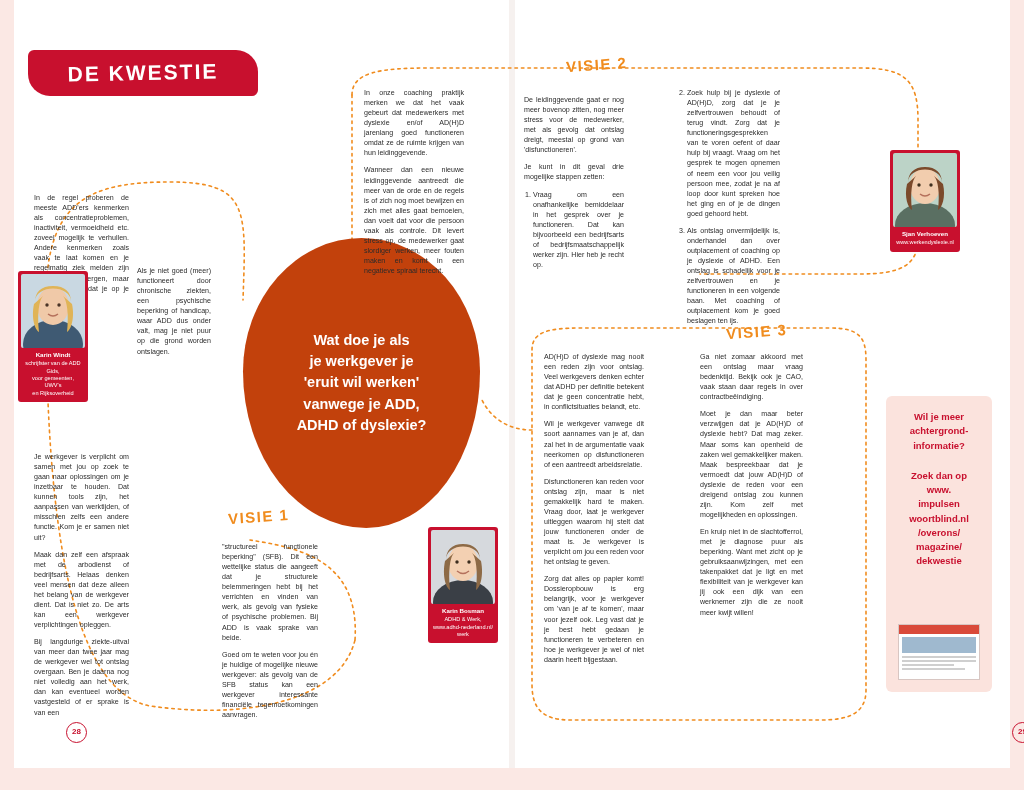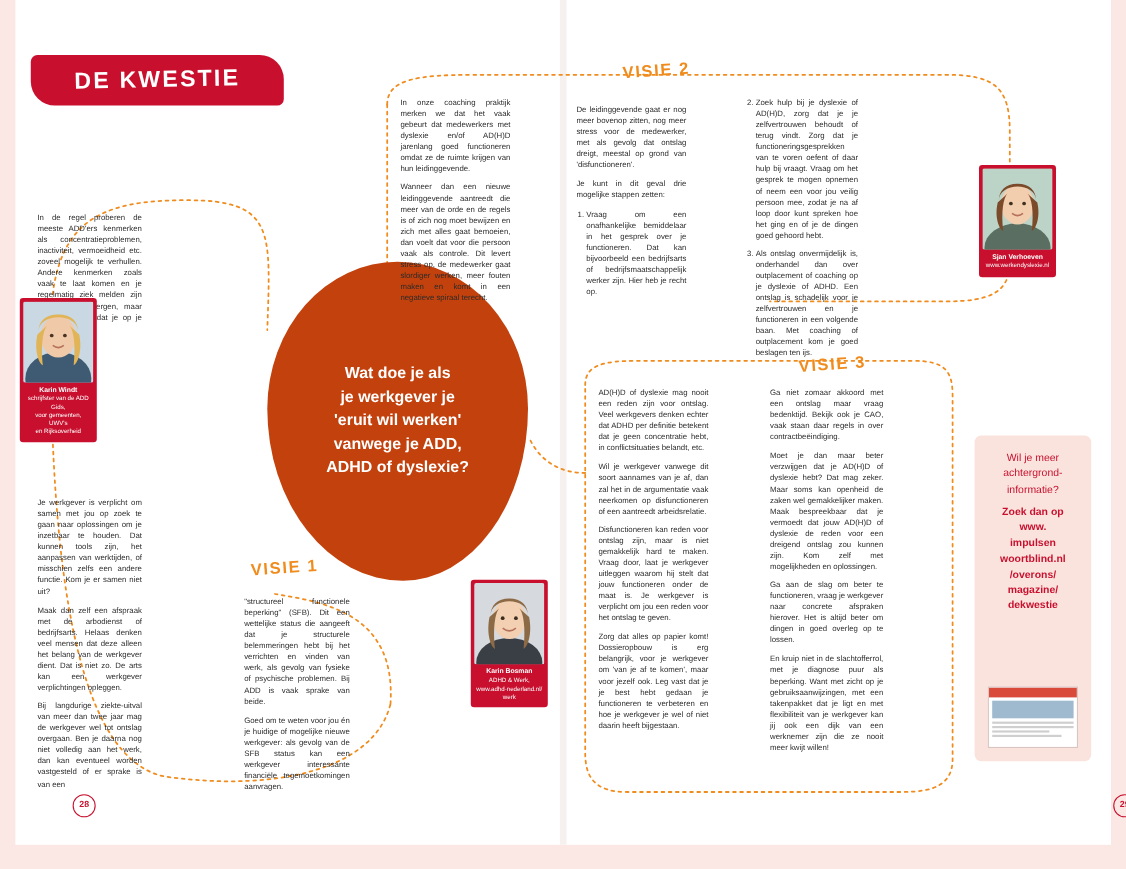--- a/index.html
+++ b/index.html
@@ -169,24 +169,24 @@
     left: 886px; top: 396px;
     width: 106px; height: 296px;
     background: #fbe3dd;
     border-radius: 6px;
     padding: 14px 10px;
     box-sizing: border-box;
     text-align: center;
   }
   .info-title {
     color: #c8102e;
-    font-weight: normal;
+    font-weight: bold;
     font-size: 9.5px;
     line-height: 1.5;
-    margin-bottom: 6px;
+    margin-bottom: 16px;
   }
   .info-link {
     color: #c8102e;
     font-weight: bold;
     font-size: 9.5px;
     line-height: 1.5;
   }
   .info-thumb {
     position: absolute;
     left: 12px; bottom: 12px;
@@ -278,20 +278,23 @@
   </div>
 
   <div class="visie-label" style="left:228px; top:508px;">VISIE 1</div>
   <div class="visie-label" style="left:566px; top:56px;">VISIE 2</div>
   <div class="visie-label" style="left:726px; top:323px;">VISIE 3</div>
 
   <div class="col" style="left:34px; top:193px; width:95px;">
     <p>In de regel proberen de meeste ADD'ers kenmerken als concentratieproblemen, inactiviteit, vermoeidheid etc. zoveel mogelijk te verhullen. Andere kenmerken zoals vaak te laat komen en je regelmatig ziek melden zijn lastiger te verbergen, maar geven wel aan dat je op je tenen loopt.</p>
   </div>
 
+  <div class="col" style="left:137px; top:266px; width:74px;">
+    <p>Als je niet goed (meer) functioneert door chronische ziekten, een psychische beperking of handicap, waar ADD dus onder valt, mag je niet puur op die grond worden ontslagen.</p>
+  </div>
   <div class="col" style="left:34px; top:452px; width:95px;">
     <p>Je werkgever is verplicht om samen met jou op zoek te gaan naar oplossingen om je inzetbaar te houden. Dat kunnen tools zijn, het aanpassen van werktijden, of misschien zelfs een andere functie. Kom je er samen niet uit?</p>
     <p>Maak dan zelf een afspraak met de arbodienst of bedrijfsarts. Helaas denken veel mensen dat deze alleen het belang van de werkgever dient. Dat is niet zo. De arts kan een werkgever verplichtingen opleggen.</p>
     <p>Bij langdurige ziekte-uitval van meer dan twee jaar mag de werkgever wel tot ontslag overgaan. Ben je daarna nog niet volledig aan het werk, dan kan eventueel worden vastgesteld of er sprake is van een</p>
   </div>
   <div class="col" style="left:222px; top:542px; width:96px;">
     <p>"structureel functionele beperking" (SFB). Dit een wettelijke status die aangeeft dat je structurele belemmeringen hebt bij het verrichten en vinden van werk, als gevolg van fysieke of psychische problemen. Bij ADD is vaak sprake van beide.</p>
     <p>Goed om te weten voor jou én je huidige of mogelijke nieuwe werkgever: als gevolg van de SFB status kan een  werkgever interessante financiële tegemoetkomingen aanvragen.</p>
   </div>
 
@@ -316,21 +319,20 @@
 
   <div class="col" style="left:544px; top:352px; width:100px;">
     <p>AD(H)D of dyslexie mag nooit een reden zijn voor ontslag. Veel werkgevers denken echter dat ADHD per definitie betekent dat je geen concentratie hebt, in conflictsituaties belandt, etc.</p>
     <p>Wil je werkgever vanwege dit soort aannames van je af, dan zal het in de argumentatie vaak neerkomen op disfunctioneren of een aantreedt arbeidsrelatie.</p>
     <p>Disfunctioneren kan reden voor ontslag zijn, maar is niet gemakkelijk hard te maken. Vraag door, laat je werkgever uitleggen waarom hij stelt dat jouw functioneren onder de maat is. Je werkgever is verplicht om jou een reden voor het ontslag te geven.</p>
     <p>Zorg dat alles op papier komt! Dossieropbouw is erg belangrijk, voor je werkgever om 'van je af te komen', maar voor jezelf ook. Leg vast dat je je best hebt gedaan je functioneren te verbeteren en hoe je werkgever je wel of niet daarin heeft bijgestaan.</p>
   </div>
   <div class="col" style="left:700px; top:352px; width:103px;">
     <p>Ga niet zomaar akkoord met een ontslag maar vraag bedenktijd. Bekijk ook je CAO, vaak staan daar regels in over contractbeëindiging.</p>
     <p>Moet je dan maar beter verzwijgen dat je AD(H)D of dyslexie hebt? Dat mag zeker. Maar soms kan openheid de zaken wel gemakkelijker maken. Maak bespreekbaar dat je vermoedt dat jouw AD(H)D of dyslexie de reden voor een dreigend ontslag zou kunnen zijn. Kom zelf met mogelijkheden en oplossingen.</p>
-    <p>Ga aan de slag om beter te functioneren, vraag je werkgever naar concrete afspraken hierover. Het is altijd beter om dingen in goed overleg op te lossen.</p>
     <p>En kruip niet in de slachtofferrol, met je diagnose puur als beperking. Want met zicht op je gebruiksaanwijzingen, met een takenpakket dat je ligt en met flexibiliteit van je werkgever kan jij ook een dijk van een werknemer zijn die ze nooit meer kwijt willen!</p>
   </div>
 
   <div class="person-card" style="left:18px; top:271px; width:70px;">
     <div class="person-photo">
       <svg class="face-bg" viewBox="0 0 64 74" preserveAspectRatio="none">
         <rect x="0" y="0" width="64" height="74" fill="#c9d8e2"></rect>
         <ellipse cx="32" cy="70" rx="30" ry="24" fill="#3f5a73"></ellipse>
         <ellipse cx="32" cy="32" rx="16" ry="19" fill="#f0c9a8"></ellipse>
         <path d="M14 28 C14 10, 50 10, 50 28 C50 18, 44 12, 32 12 C20 12, 14 18, 14 28 Z" fill="#e0b457"></path>

